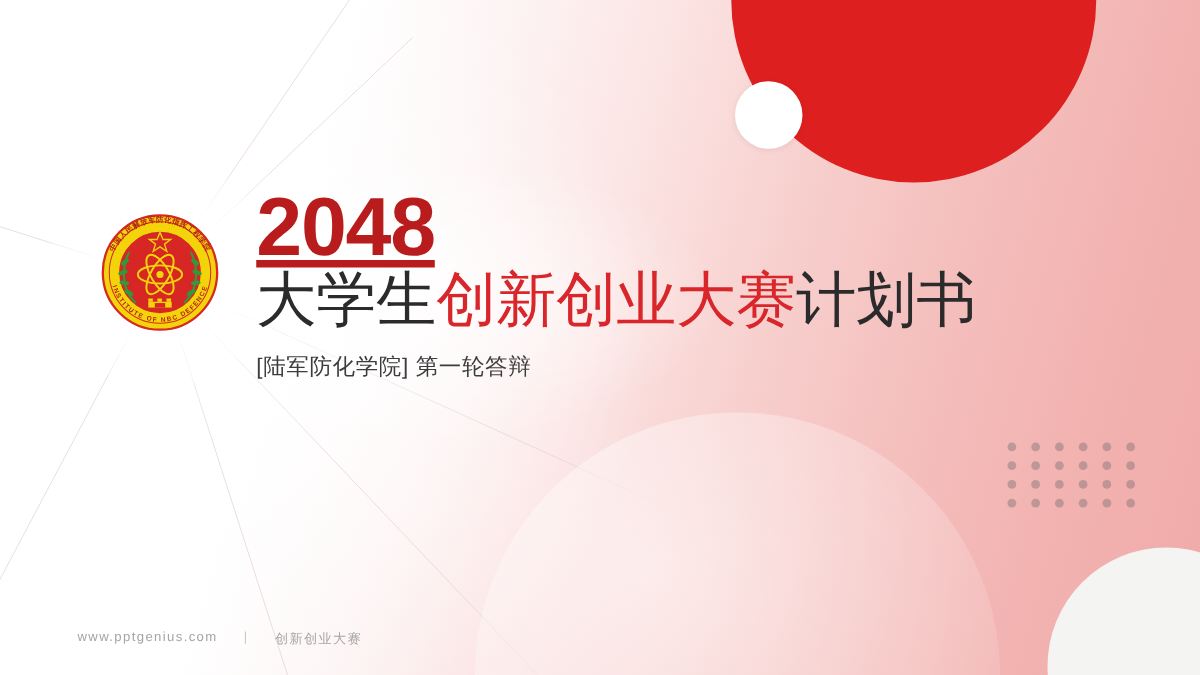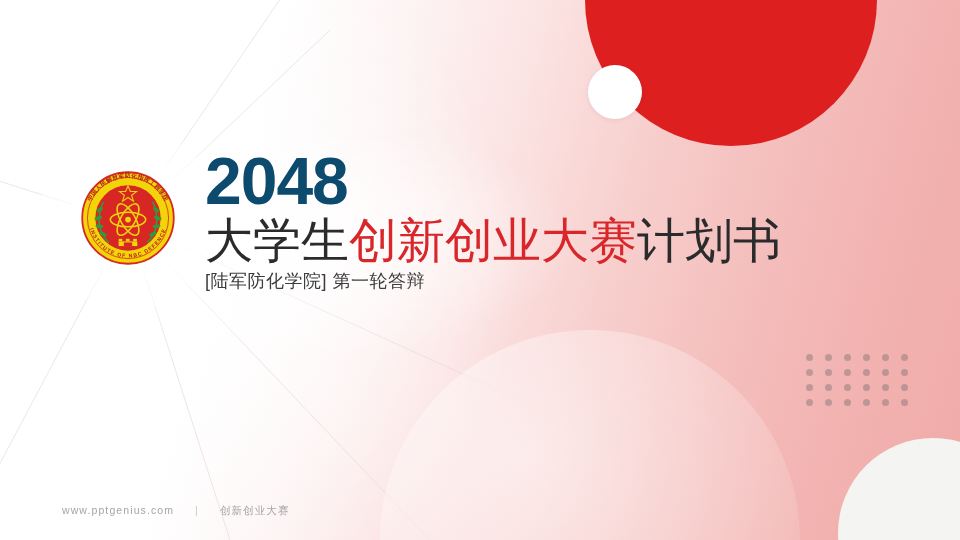--- a/index.html
+++ b/index.html
@@ -117,35 +117,36 @@
   .text-block {
     position: absolute;
     left: 205px; top: 150px;
     width: 700px;
   }
   .year {
     font-size: 66px;
     font-weight: bold;
     line-height: 0.96;
     letter-spacing: -1px;
-    color: #0c4a6e;
+    color: #b91c1c;
     font-family: "Liberation Sans", "DejaVu Sans", sans-serif;
+    text-decoration: underline;
   }
   .main-title {
     margin-top: 2px;
     font-size: 48px;
     font-weight: normal;
     line-height: 1.08;
     letter-spacing: 0px;
     color: #2b2b2b;
     white-space: nowrap;
   }
   .main-title .hl { color: #d8262a; }
   .sub-title {
-    margin-top: 2px;
+    margin-top: 14px;
     font-size: 18px;
     color: #3c3c3c;
     letter-spacing: 0.5px;
   }
   .meta {
     margin-top: 45px;
     font-size: 13px;
     line-height: 1.75;
     color: #9a9a9a;
     letter-spacing: 0.6px;

